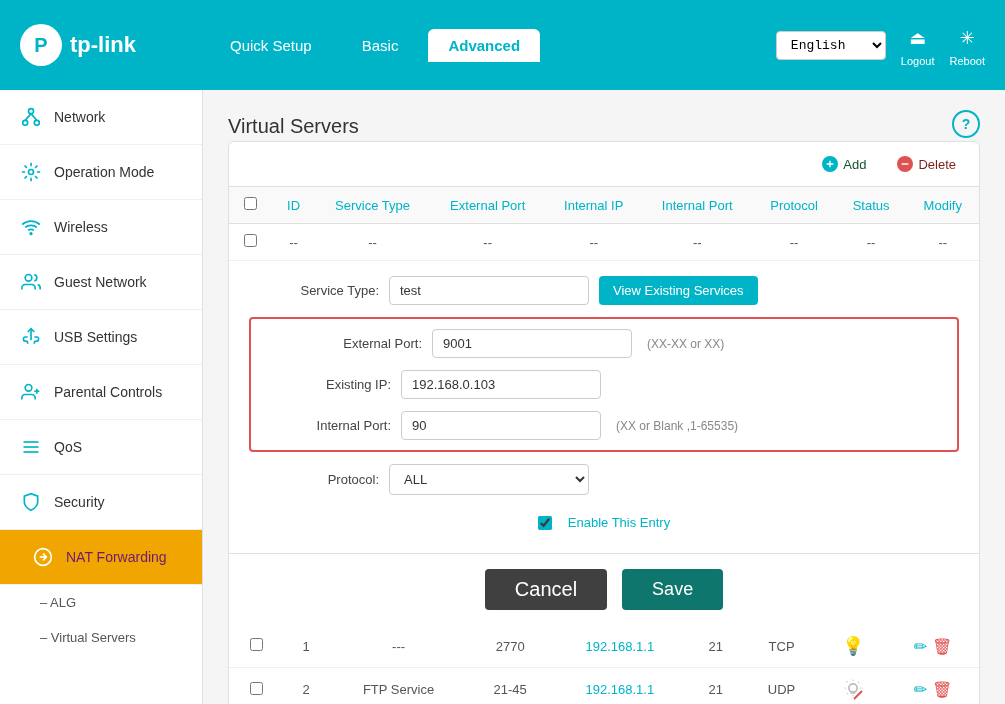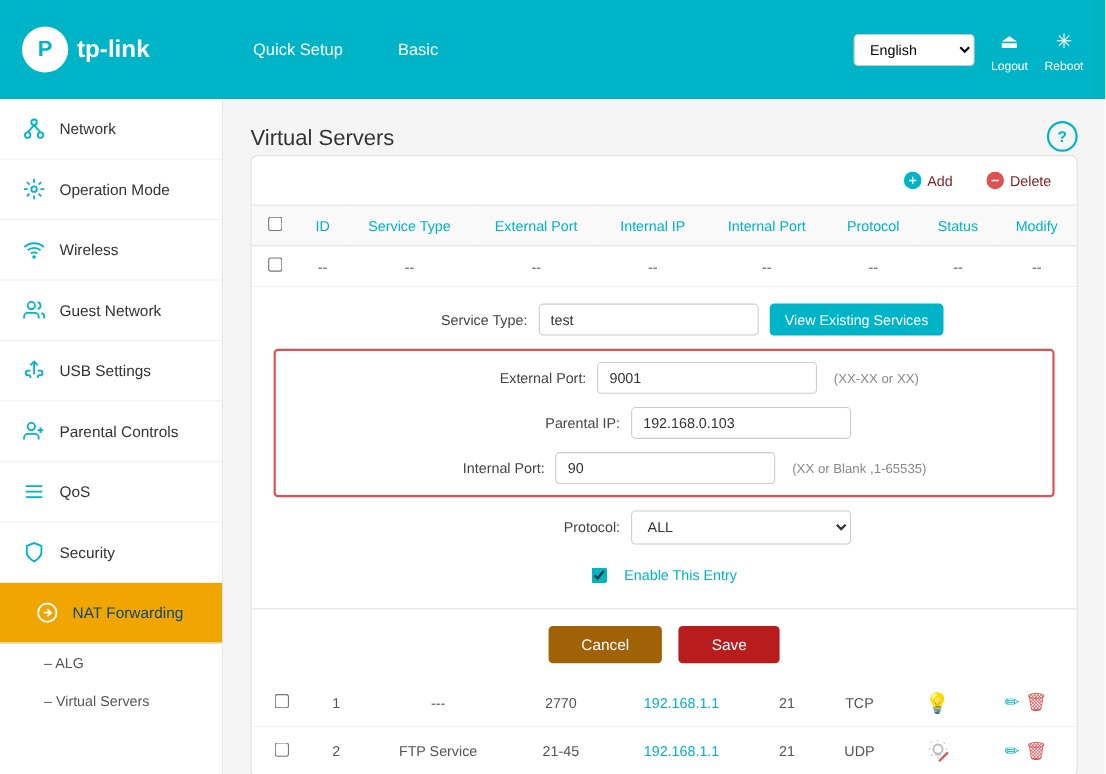--- a/index.html
+++ b/index.html
@@ -61,20 +61,21 @@
       margin-left: auto;
     }
     .lang-select {
       border: 1px solid #ccc;
       border-radius: 4px;
       padding: 5px 10px;
       font-size: 13px;
       background: white;
       cursor: pointer;
       min-width: 110px;
+      font-family: Liberation Mono, monospace;
     }
     .header-btn {
       display: flex;
       flex-direction: column;
       align-items: center;
       color: white;
       cursor: pointer;
       font-size: 11px;
       gap: 2px;
     }
@@ -106,21 +107,21 @@
       align-items: center;
       gap: 12px;
       padding: 16px 20px;
       cursor: pointer;
       color: #333;
       font-size: 14px;
       border-bottom: 1px solid #f0f0f0;
     }
     .sidebar-item.active {
       background: #f0a500;
-      color: #0c4a6e;
+      color: #701a75;
       padding-left: 32px;
     }
     .sidebar-icon {
       width: 22px;
       height: 22px;
       display: flex;
       align-items: center;
       justify-content: center;
       font-size: 16px;
       flex-shrink: 0;
@@ -184,21 +185,21 @@
     .btn-add, .btn-delete {
       display: flex;
       align-items: center;
       gap: 5px;
       cursor: pointer;
       font-size: 13px;
       border: none;
       background: none;
       padding: 4px 8px;
     }
-    .btn-add { color: #7f1d1d; }
+    .btn-add { color: #14532d; }
     .btn-delete { color: #7f1d1d; }
 
     
     .table-wrap { overflow-x: auto; }
     table {
       width: 100%;
       border-collapse: collapse;
     }
     thead th {
       background: #f9f9f9;
@@ -221,21 +222,20 @@
     
     .form-section {
       padding: 15px 20px;
       border-bottom: 1px solid #e0e0e0;
     }
     .form-row {
       display: flex;
       align-items: center;
       margin-bottom: 12px;
       gap: 10px;
-      justify-content: center;
     }
     .form-row:last-child { margin-bottom: 0; }
     .form-label {
       min-width: 130px;
       color: #444;
       font-size: 13px;
       text-align: right;
       flex-shrink: 0;
     }
     .form-input {
@@ -299,35 +299,35 @@
     }
 
     
     .action-buttons {
       display: flex;
       justify-content: center;
       gap: 15px;
       padding: 15px;
     }
     .btn-cancel {
-      background: #a16207;
+      background: #404040;
       color: white;
       border: none;
       border-radius: 4px;
       padding: 9px 30px;
-      font-size: 14px;
+      font-size: 20px;
       cursor: pointer;
     }
     .btn-save {
-      background: #b91c1c;
+      background: #0f766e;
       color: white;
       border: none;
       border-radius: 4px;
       padding: 9px 30px;
-      font-size: 14px;
+      font-size: 18px;
       cursor: pointer;
     }
 
     
     .table-icons {
       display: flex;
       align-items: center;
       justify-content: center;
       gap: 5px;
     }
@@ -345,20 +345,21 @@
 <body>
 
 <div class="header">
   <div class="logo">
     <div class="logo-icon">P</div>
     <span>tp-link</span>
   </div>
   <nav class="nav-tabs">
     <a class="nav-tab">Quick Setup</a>
     <a class="nav-tab">Basic</a>
+    <a class="nav-tab active">Advanced</a>
   </nav>
   <div class="header-right">
     <select class="lang-select">
       <option>English</option>
     </select>
     <div class="header-btn">
       <div class="header-btn-icon">⏏</div>
       <span>Logout</span>
     </div>
     <div class="header-btn">
@@ -536,21 +537,21 @@
 
         <div class="red-border-section">
 
           <div class="form-row" style="padding: 0 10px; margin-left: 31px;">
             <label class="form-label">External Port:</label>
             <input class="form-input" type="text" value="9001" style="">
             <span class="form-hint">(XX-XX or XX)</span>
           </div>
 
           <div class="form-row" style="padding: 0 10px;">
-            <label class="form-label">Parental IP:</label>
+            <label class="form-label">Existing IP:</label>
             <input class="form-input" type="text" value="192.168.0.103" style="">
           </div>
 
           <div class="form-row" style="padding: 0 10px; margin-bottom: 0;">
             <label class="form-label">Internal Port:</label>
             <input class="form-input" type="text" value="90" style="">
             <span class="form-hint">(XX or Blank ,1-65535)</span>
           </div>
         </div>
 

